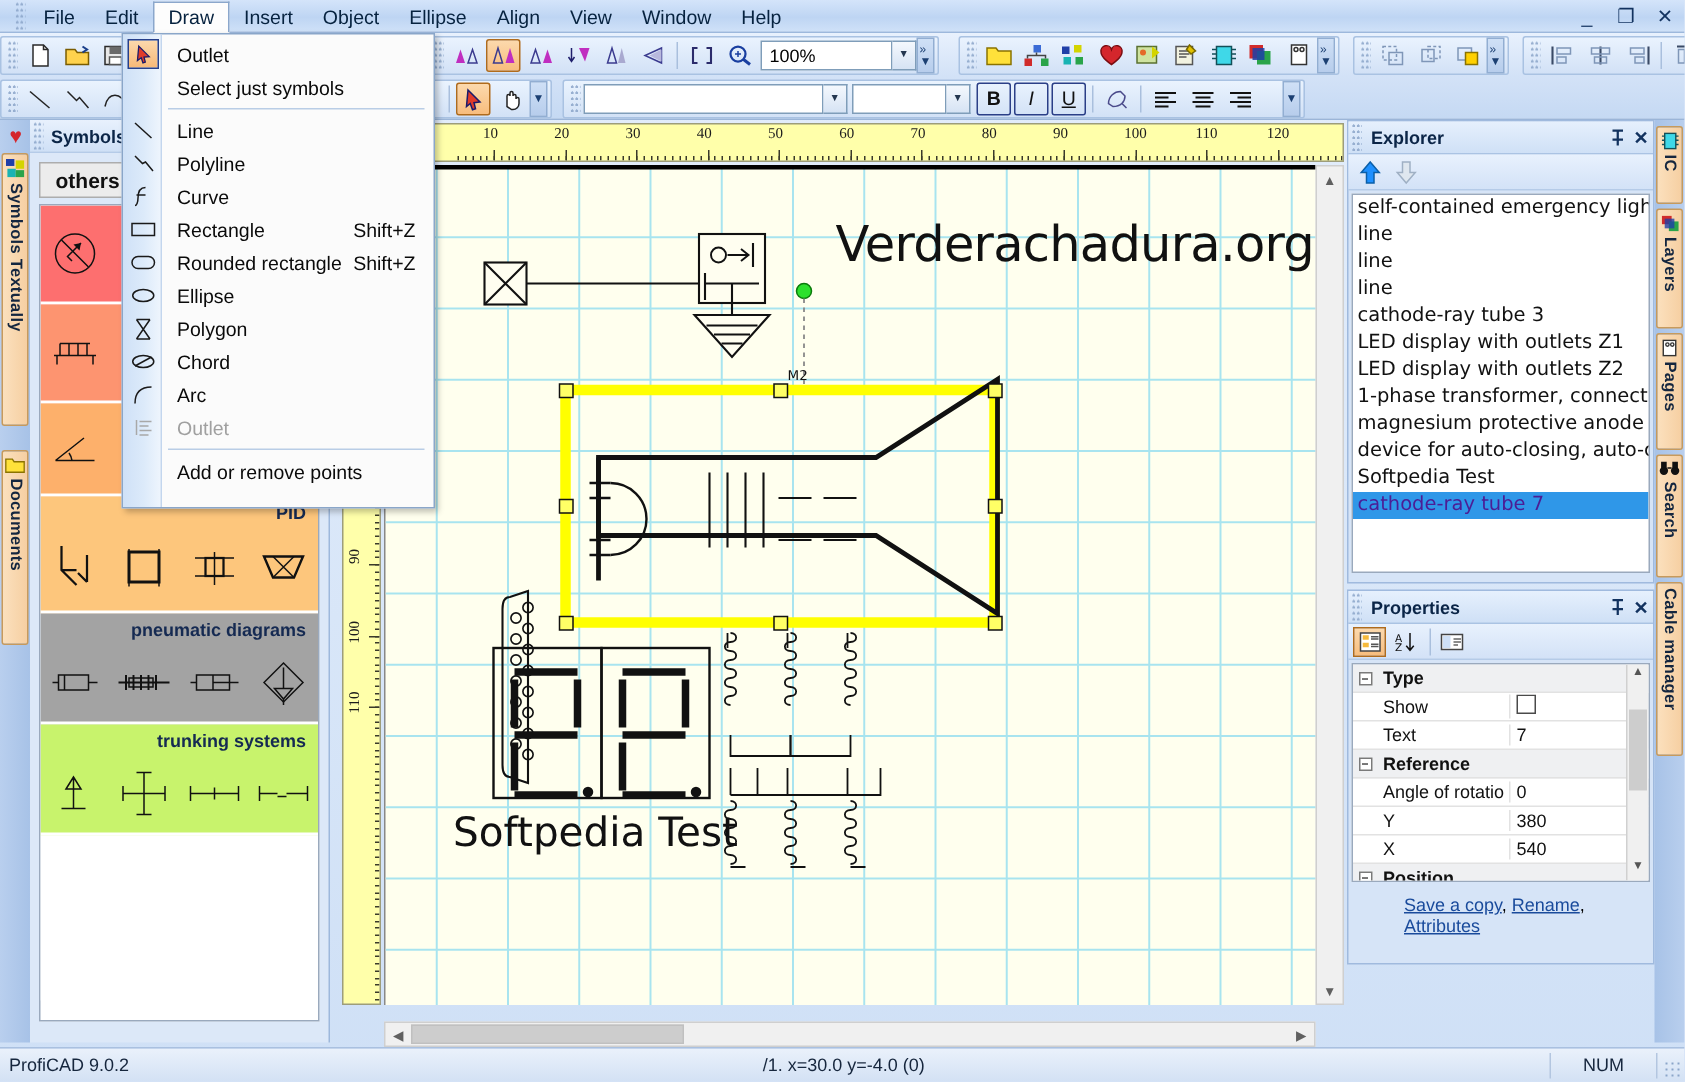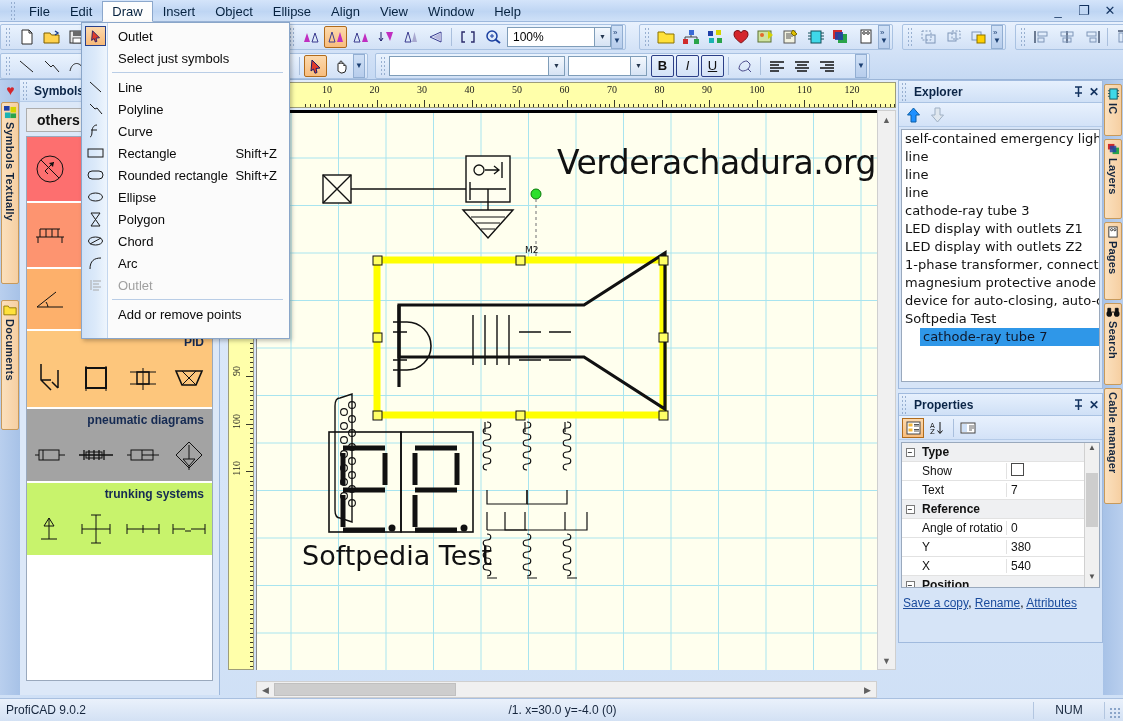--- a/index.html
+++ b/index.html
@@ -225,38 +225,38 @@
     color:#12325f; font-size:12px; cursor:default; }
   .panel-toolbar { height:24px; display:flex; align-items:center; padding-left:3px;
     background:linear-gradient(180deg,#e8f1fd,#d3e2f7); border-bottom:1px solid #b5cbe8; }
   .ptb { width:22px; height:20px; display:flex; align-items:center; justify-content:center;
     border:1px solid transparent; margin-right:2px; cursor:default; }
   .ptb.sel { background:linear-gradient(180deg,#fcd9ad,#f8bd7d); border-color:#b06b1c; }
   .explorer-list { background:#fff; border:1px solid #9aa9bd; margin:2px; overflow:hidden;
     height:253px; }
   .ex-item { height:18px; line-height:18px; font-size:13px; color:#111; padding-left:3px;
     white-space:nowrap; overflow:hidden; cursor:default; font-family:"DejaVu Sans", sans-serif;}
-  .ex-item.sel { background:#2f97e8; color:#0f172a;margin-left:18px; }
+  .ex-item.sel { background:#2f97e8; color:#4c1d95; }
 
   .prop-grid { background:#fff; border:1px solid #9aa9bd; margin:2px; height:146px;
     position:relative; overflow:hidden; }
   .pg-row { display:flex; height:19px; align-items:center; border-bottom:1px solid #e2e2e2;
     font-size:12px; color:#111; }
   .pg-row.cat { background:#eff0f2; font-weight:bold; }
   .pg-exp { width:16px; display:flex; align-items:center; justify-content:center; }
   .pg-exp span { width:9px; height:9px; border:1px solid #7a7a7a; font-size:8px; line-height:7px;
     text-align:center; color:#333; background:#fff; }
   .pg-name { width:88px; padding-left:4px; overflow:hidden; white-space:nowrap; }
   .pg-val { flex:1; border-left:1px solid #e2e2e2; padding-left:4px; overflow:hidden; white-space:nowrap; }
   .pg-check { width:13px; height:13px; border:1px solid #4a4a4a; background:#fff; display:inline-block; }
   .pg-scroll { position:absolute; right:0; top:0; width:15px; height:100%;
     background:#f0f0f0; border-left:1px solid #d0d0d0; }
   .pg-scroll .a { height:15px; text-align:center; font-size:8px; color:#555; }
   .pg-scroll .t { position:absolute; top:30px; left:1px; width:12px; height:54px; background:#cdcdcd; }
-  .prop-links { padding:6px 4px; font-size:12px; }
+  .prop-links { padding:6px 4px; font-size:12px;margin-left:33px; }
   .prop-links a { color:#1a4b9c; text-decoration:underline; cursor:default; }
 
   
   .vtabs-right { position:absolute; left:1103px; top:80px; width:20px; height:615px;
     background:linear-gradient(90deg,#a7c2e7,#b9cfee); }
 
   
   .statusbar {
     position:absolute; left:0; top:698px; width:1123px; height:23px;
     background:linear-gradient(180deg,#eaf1fb,#d3e1f4);

